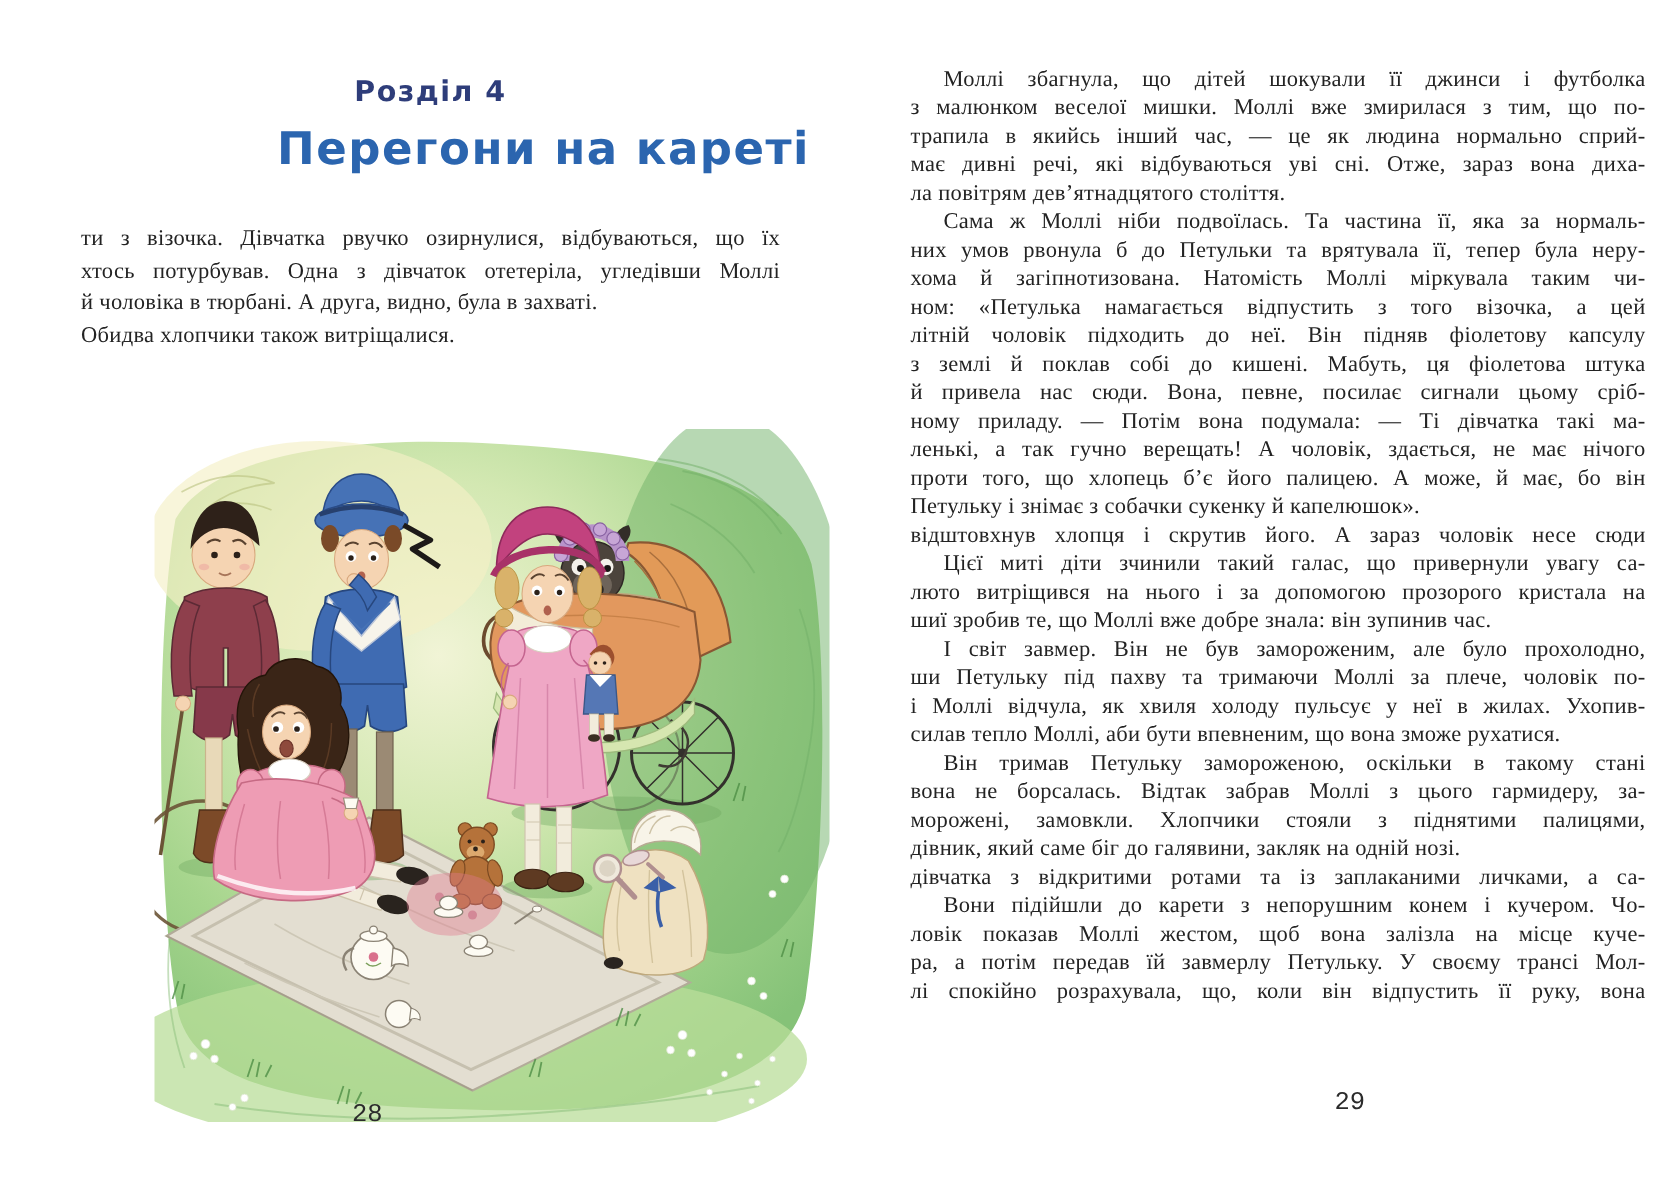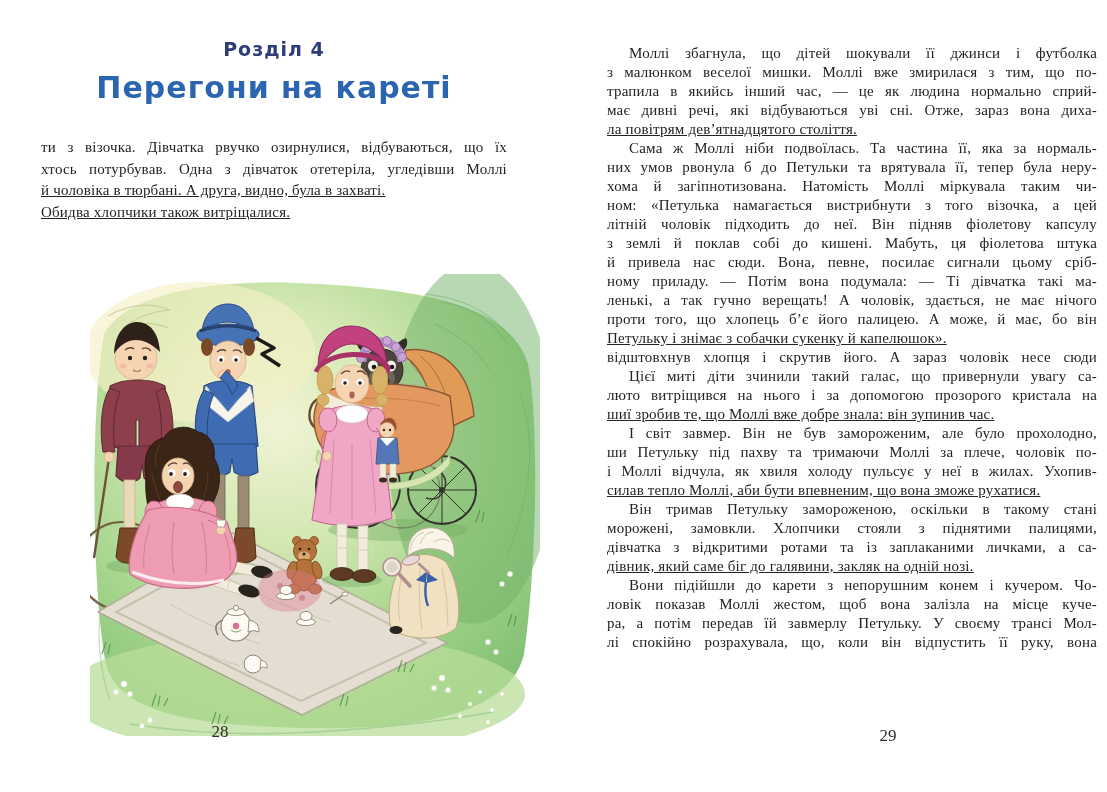--- a/index.html
+++ b/index.html
@@ -4,53 +4,53 @@
 <style>
   html,body{margin:0;padding:0;}
   body{
     width:1107px;height:792px;position:relative;overflow:hidden;
     background:#ffffff;
     font-family:"Liberation Serif", serif;
     color:#232323;
   }
   .spread{position:absolute;inset:0;}
   .page{position:absolute;top:0;bottom:0;}
-  .page-left{left:0;width:553px;}
+  .page-left{left:13px;width:553px;margin-top:12px;}
   .page-right{left:553px;width:554px;}
 
   .chapter-label{
     position:absolute;left:41px;top:38px;width:466px;margin:0;
     text-align:center;
     font-family:"DejaVu Sans", sans-serif;
     font-size:19px;font-weight:700;letter-spacing:1px;
     color:#2e3d7a;
   }
   .chapter-title{
     position:absolute;left:21px;top:70px;width:506px;margin:0;
-    text-align:center;
+    text-align:right;
     font-family:"DejaVu Sans", sans-serif;
     font-size:30px;font-weight:700;letter-spacing:1px;
     color:#2b65af;
   }
 
   .body-text{position:absolute;font-size:15px;letter-spacing:0.2px;}
   .left-text{left:41px;top:137px;width:466px;line-height:21.5px;}
   .right-text{left:54px;top:44px;width:490px;line-height:19px;}
 
   .para{margin:0;}
   .line{text-align:justify;text-align-last:justify;white-space:normal;}
-  .line.end{text-align-last:left;text-decoration:underline;}
+  .line.end{text-align-last:left;}
   .line.indent{text-indent:22px;}
 
   .illustration{position:absolute;left:90px;top:274px;width:450px;height:462px;margin:0;}
   .illustration svg{display:block;}
 
   .page-number{
-    position:absolute;width:44px;text-align:center;
-    font-family:Liberation Serif, serif;
+    position:absolute;width:44px;text-align:right;
+    font-family:Liberation Mono, monospace;
     font-size:17px;color:#2b2b2b;
   }
   .pn-left{left:198px;top:722px;}
   .pn-right{left:313px;top:726px;}
 </style>
 </head>
 <body>
 
 <div class="spread">
 
@@ -375,21 +375,21 @@
           <div class="line indent">Моллі збагнула, що дітей шокували її джинси і футболка</div>
           <div class="line">з малюнком веселої мишки. Моллі вже змирилася з тим, що по-</div>
           <div class="line">трапила в якийсь інший час, — це як людина нормально сприй-</div>
           <div class="line">має дивні речі, які відбуваються уві сні. Отже, зараз вона диха-</div>
           <div class="line end">ла повітрям дев’ятнадцятого століття.</div>
         </div>
         <div class="para">
           <div class="line indent">Сама ж Моллі ніби подвоїлась. Та частина її, яка за нормаль-</div>
           <div class="line">них умов рвонула б до Петульки та врятувала її, тепер була неру-</div>
           <div class="line">хома й загіпнотизована. Натомість Моллі міркувала таким чи-</div>
-          <div class="line">ном: «Петулька намагається вистрибнути з того візочка, а цей</div>
+          <div class="line">ном: «Петулька намагається відпустить з того візочка, а цей</div>
           <div class="line">літній чоловік підходить до неї. Він підняв фіолетову капсулу</div>
           <div class="line">з землі й поклав собі до кишені. Мабуть, ця фіолетова штука</div>
           <div class="line">й привела нас сюди. Вона, певне, посилає сигнали цьому сріб-</div>
           <div class="line">ному приладу. — Потім вона подумала: — Ті дівчатка такі ма-</div>
           <div class="line">ленькі, а так гучно верещать! А чоловік, здається, не має нічого</div>
           <div class="line">проти того, що хлопець б’є його палицею. А може, й має, бо він</div>
           <div class="line end">Петульку і знімає з собачки сукенку й капелюшок».</div>
           <div class="line">відштовхнув хлопця і скрутив його. А зараз чоловік несе сюди</div>
         </div>
         <div class="para">
@@ -398,23 +398,24 @@
           <div class="line end">шиї зробив те, що Моллі вже добре знала: він зупинив час.</div>
         </div>
         <div class="para">
           <div class="line indent">І світ завмер. Він не був замороженим, але було прохолодно,</div>
           <div class="line">ши Петульку під пахву та тримаючи Моллі за плече, чоловік по-</div>
           <div class="line">і Моллі відчула, як хвиля холоду пульсує у неї в жилах. Ухопив-</div>
           <div class="line end">силав тепло Моллі, аби бути впевненим, що вона зможе рухатися.</div>
         </div>
         <div class="para">
           <div class="line indent">Він тримав Петульку замороженою, оскільки в такому стані</div>
+          <div class="line">вона не борсалась. Відтак забрав Моллі з цього гармидеру, за-</div>
           <div class="line">морожені, замовкли. Хлопчики стояли з піднятими палицями,</div>
+          <div class="line end">дівник, який саме біг до галявини, закляк на одній нозі.</div>
           <div class="line">дівчатка з відкритими ротами та із заплаканими личками, а са-</div>
-          <div class="line end">дівник, який саме біг до галявини, закляк на одній нозі.</div>
         </div>
         <div class="para">
           <div class="line indent">Вони підійшли до карети з непорушним конем і кучером. Чо-</div>
           <div class="line">ловік показав Моллі жестом, щоб вона залізла на місце куче-</div>
           <div class="line">ра, а потім передав їй завмерлу Петульку. У своєму трансі Мол-</div>
           <div class="line">лі спокійно розрахувала, що, коли він відпустить її руку, вона</div>
         </div>
       </div>
     <div class="page-number pn-right">29</div>
   </section>

